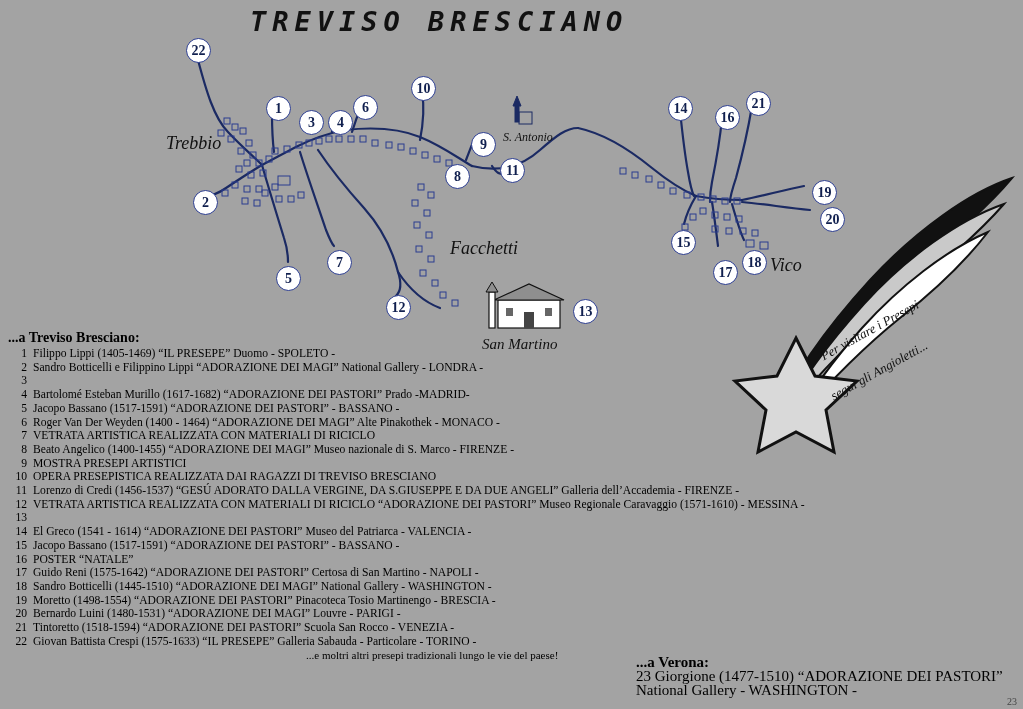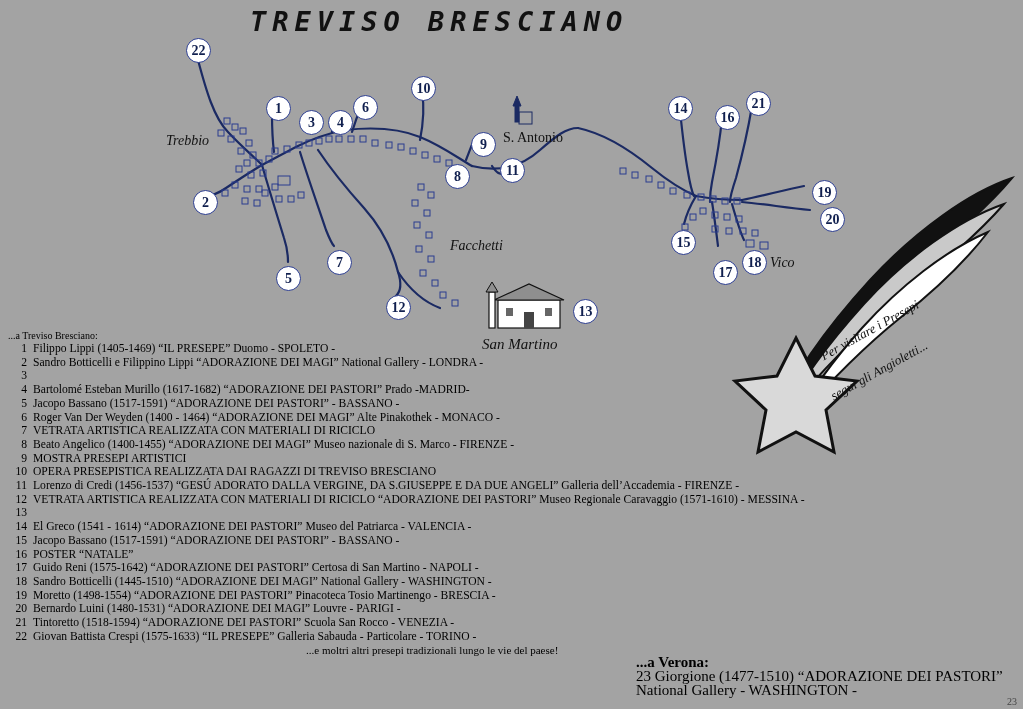--- a/index.html
+++ b/index.html
@@ -25,28 +25,29 @@
     letter-spacing: 6px;
     font-style: italic;
     font-weight: 600;
     color: #111111;
     white-space: nowrap;
   }
   .place-label {
     position: absolute;
     font-family: "Liberation Serif", serif;
     font-style: italic;
-    font-size: 14px;
+    font-size: 18px;
     color: #111111;
     white-space: nowrap;
   }
   .place-small {
     position: absolute;
     font-family: "Liberation Serif", serif;
-    font-size: 14px;
+    font-style: italic;
+    font-size: 12px;
     color: #111111;
     white-space: nowrap;
     text-align: center;
   }
   .marker {
     position: absolute;
     width: 25px;
     height: 25px;
     border-radius: 50%;
     border: 1.4px solid #2b3c8f;
@@ -60,22 +61,22 @@
     font-weight: 600;
   }
   #legend {
     position: absolute;
     left: 6px;
     top: 330px;
     width: 790px;
   }
   #legend-head {
     font-family: "Liberation Serif", serif;
-    font-size: 10px;
-    font-weight: normal;
+    font-size: 14px;
+    font-weight: bold;
     margin-bottom: 1px;
     padding-left: 2px;
   }
   .legend-row {
     display: flex;
     align-items: baseline;
     font-size: 11.6px;
     line-height: 13.7px;
     white-space: nowrap;
   }

